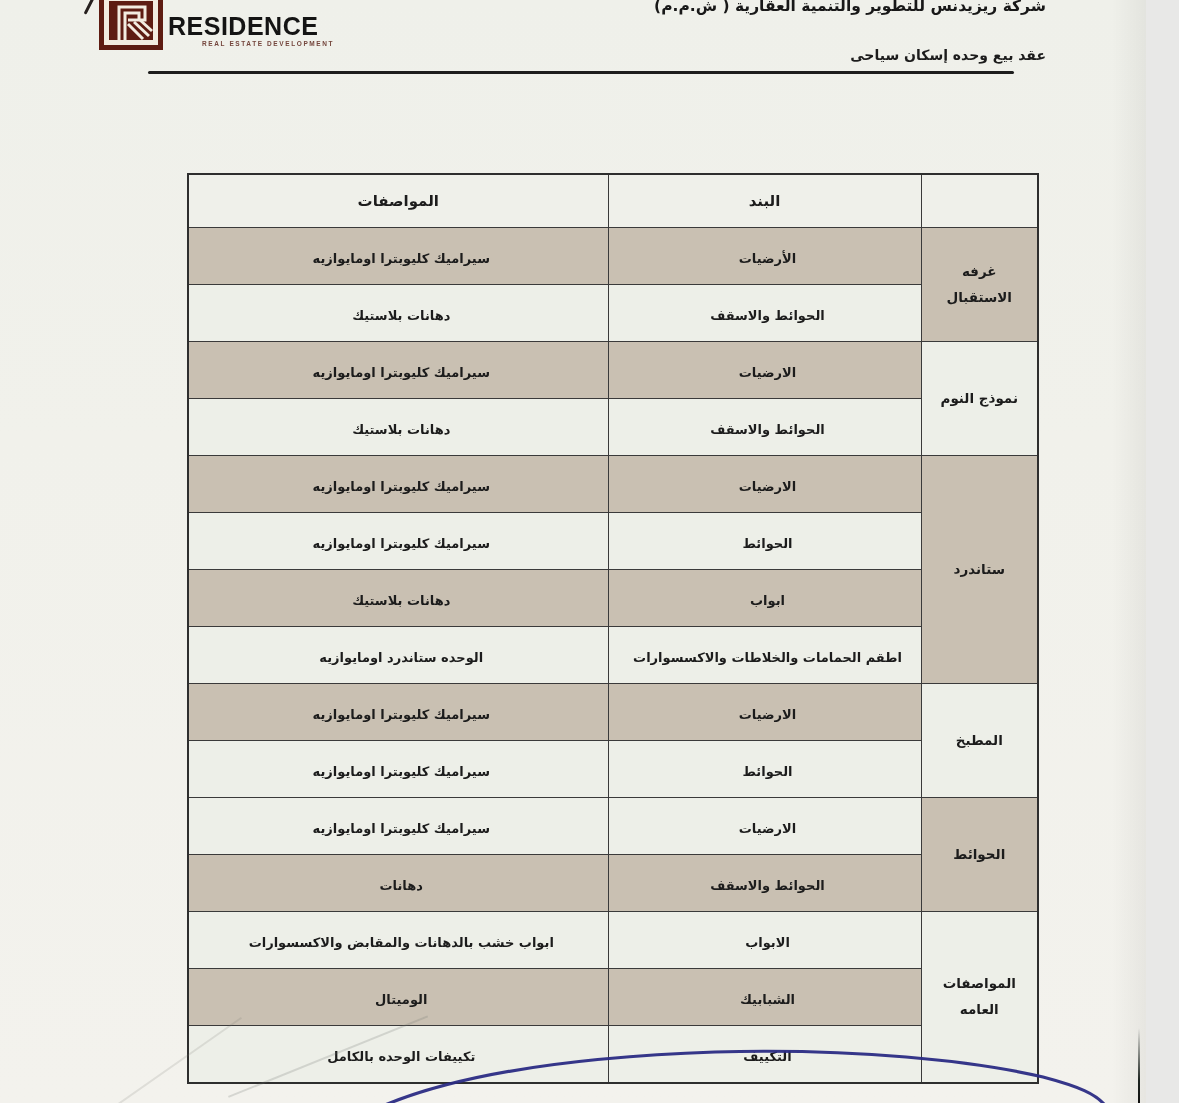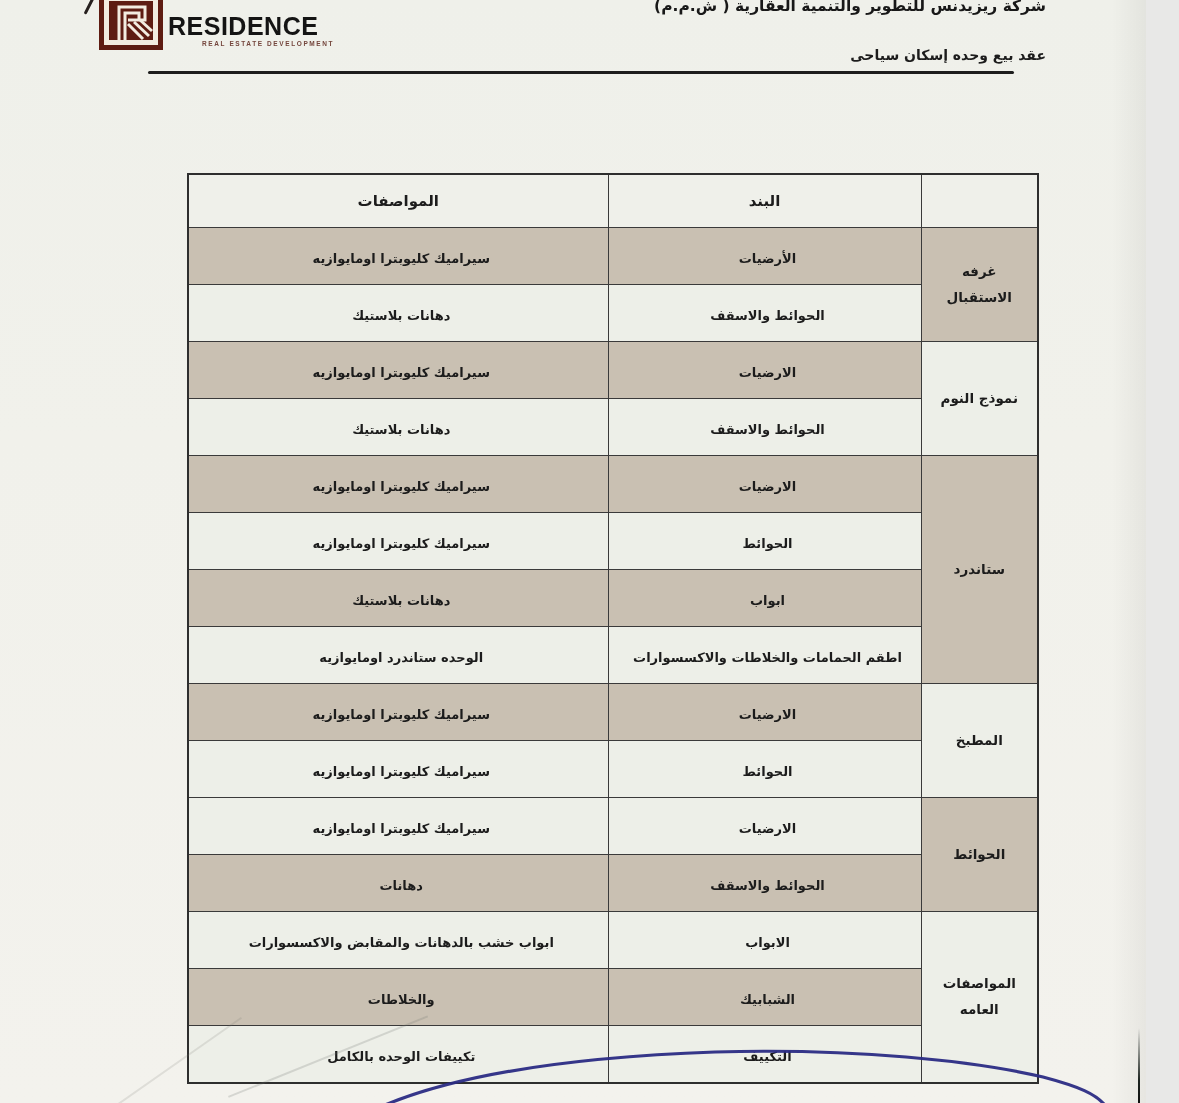--- a/index.html
+++ b/index.html
@@ -180,21 +180,21 @@
             <td class="item shade">الحوائط والاسقف</td>
             <td class="spec shade">دهانات</td>
           </tr>
           <tr>
             <td class="cat" rowspan="3">المواصفات العامه</td>
             <td class="item">الابواب</td>
             <td class="spec">ابواب خشب بالدهانات والمقابض والاكسسوارات</td>
           </tr>
           <tr>
             <td class="item shade">الشبابيك</td>
-            <td class="spec shade">والخلاطات</td>
+            <td class="spec shade">الوميتال</td>
           </tr>
           <tr>
             <td class="item">التكييف</td>
             <td class="spec">تكييفات الوحده بالكامل</td>
           </tr>
         </tbody>
     </table>
 
     <svg class="pen-curve" width="1146" height="1103" viewBox="0 0 1146 1103">
       <path d="M 378 1108 C 455 1074, 575 1057, 715 1052

